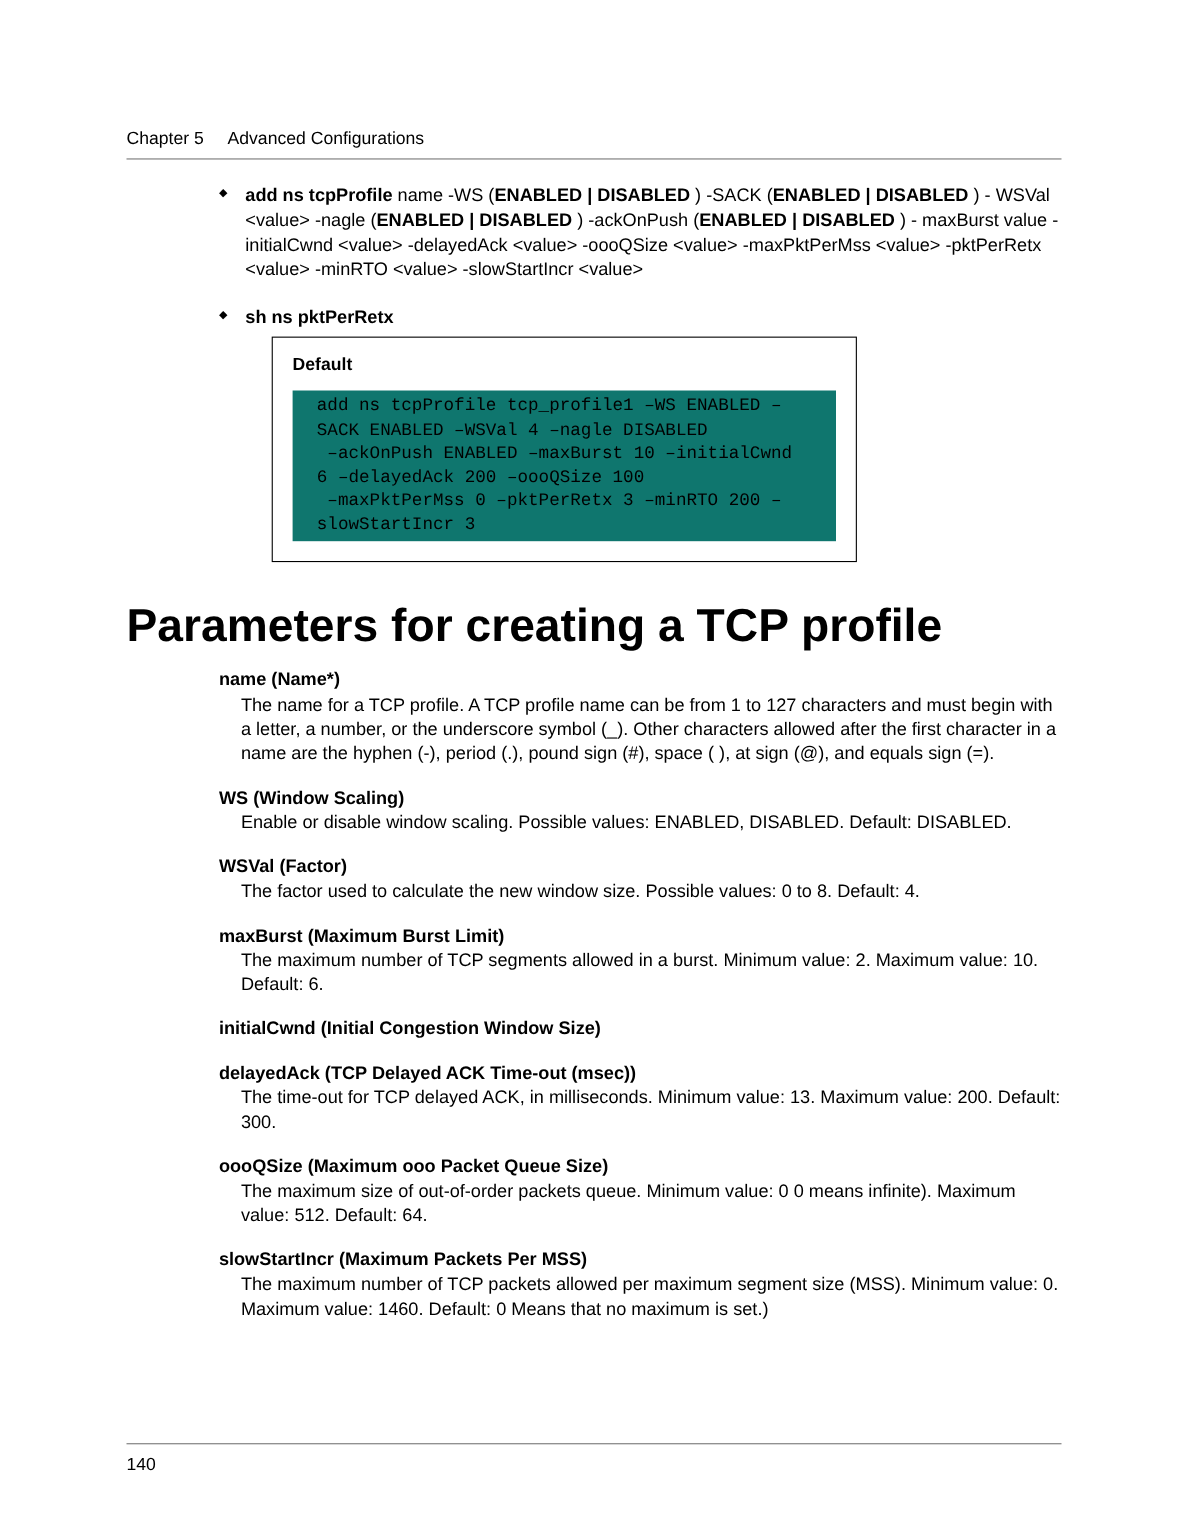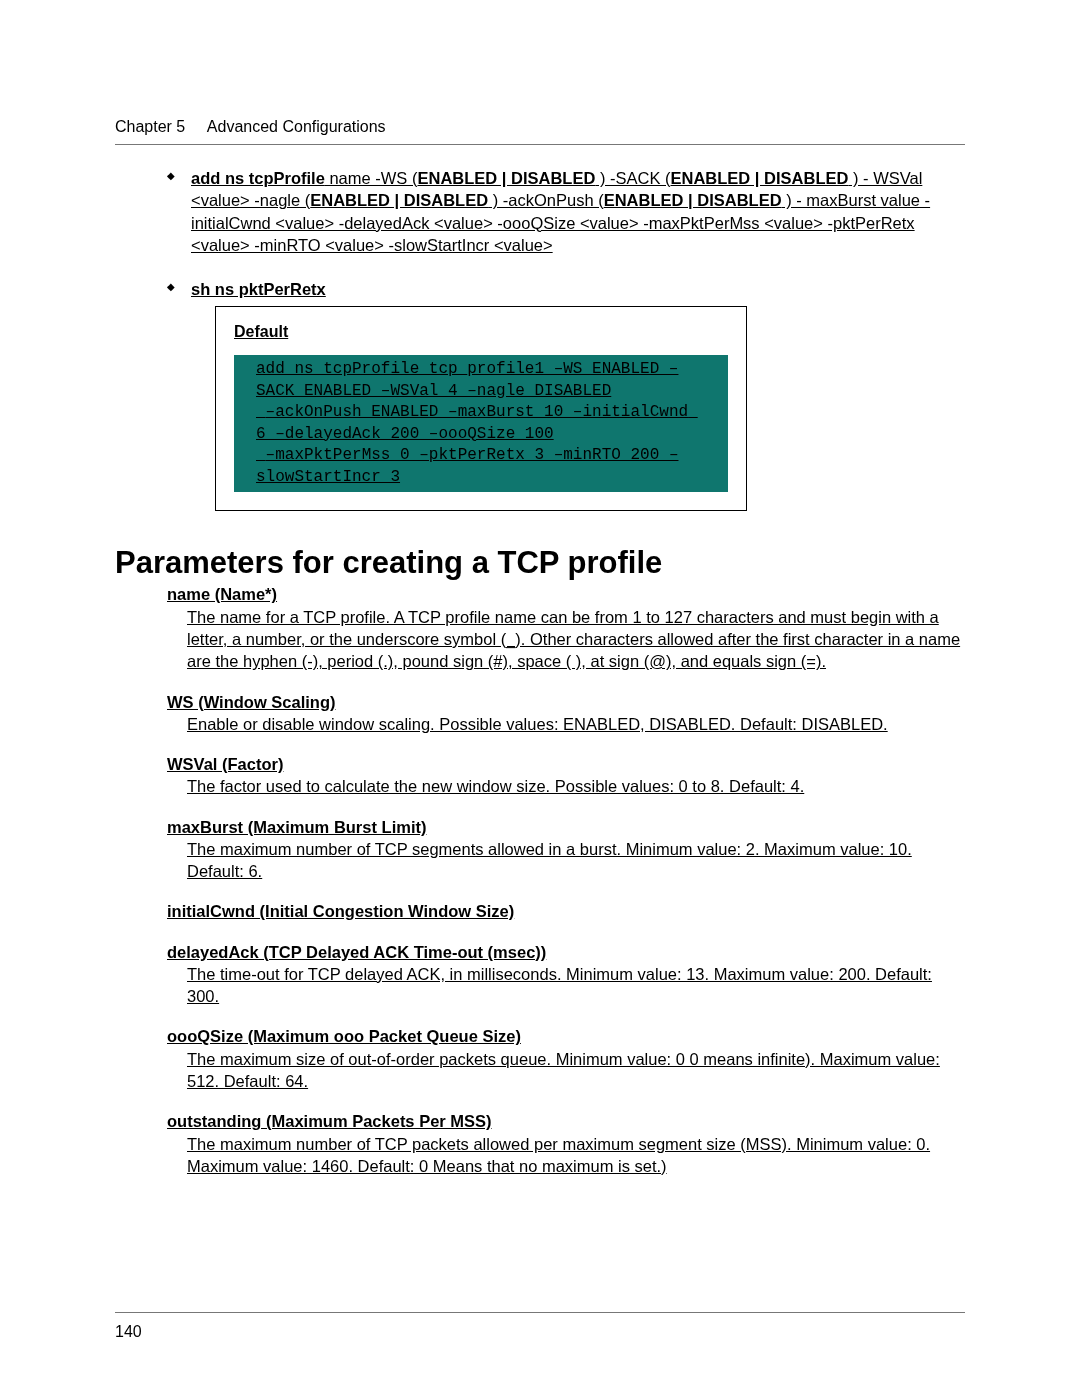--- a/index.html
+++ b/index.html
@@ -22,22 +22,21 @@
   }
   .running-head .chap {
     margin-right: 18px;
   }
   .hr {
     border: none;
     border-top: 1px solid #777;
     margin: 0 0 22px 0;
   }
   .body-col {
-    margin-left: 52px; 
-    text-decoration: underline;
+    margin-left: 84px; 
   }
   ul.bullets {
     list-style: none;
     margin: 0;
     padding: 0;
   }
   ul.bullets > li {
     position: relative;
     padding-left: 24px;
     font-size: 16.5px;
@@ -69,23 +68,23 @@
   .code {
     font-family: "Courier New", Courier, monospace;
     font-size: 16px;
     line-height: 1.35;
     background: #0f766e;
     padding: 4px 22px;
     white-space: pre-wrap;
     word-break: break-word;
   }
   h1.section {
-    font-size: 31px;
+    font-size: 42px;
     font-weight: 700;
-    margin: 34px 0 2px 0;
+    margin: 34px 0 14px 0;
   }
   .param {
     margin-bottom: 18px;
     font-size: 16.5px;
     line-height: 1.35;
   }
   .param .pname {
     font-weight: 700;
     display: block;
   }
@@ -162,20 +161,20 @@
     </div>
     <div class="param">
       <span class="pname">delayedAck (TCP Delayed ACK Time-out (msec))</span>
       <span class="pdesc">The time-out for TCP delayed ACK, in milliseconds. Minimum value: 13. Maximum value: 200. Default: 300.</span>
     </div>
     <div class="param">
       <span class="pname">oooQSize (Maximum ooo Packet Queue Size)</span>
       <span class="pdesc">The maximum size of out-of-order packets queue. Minimum value: 0 0 means infinite). Maximum value: 512. Default: 64.</span>
     </div>
     <div class="param">
-      <span class="pname">outstanding (Maximum Packets Per MSS)</span>
+      <span class="pname">slowStartIncr (Maximum Packets Per MSS)</span>
       <span class="pdesc">The maximum number of TCP packets allowed per maximum segment size (MSS). Minimum value: 0. Maximum value: 1460. Default: 0 Means that no maximum is set.)</span>
     </div>
   </div>
 
   <div class="footer-rule"></div>
   <div class="page-number">140</div>
 </div>
 
 </body></html>

